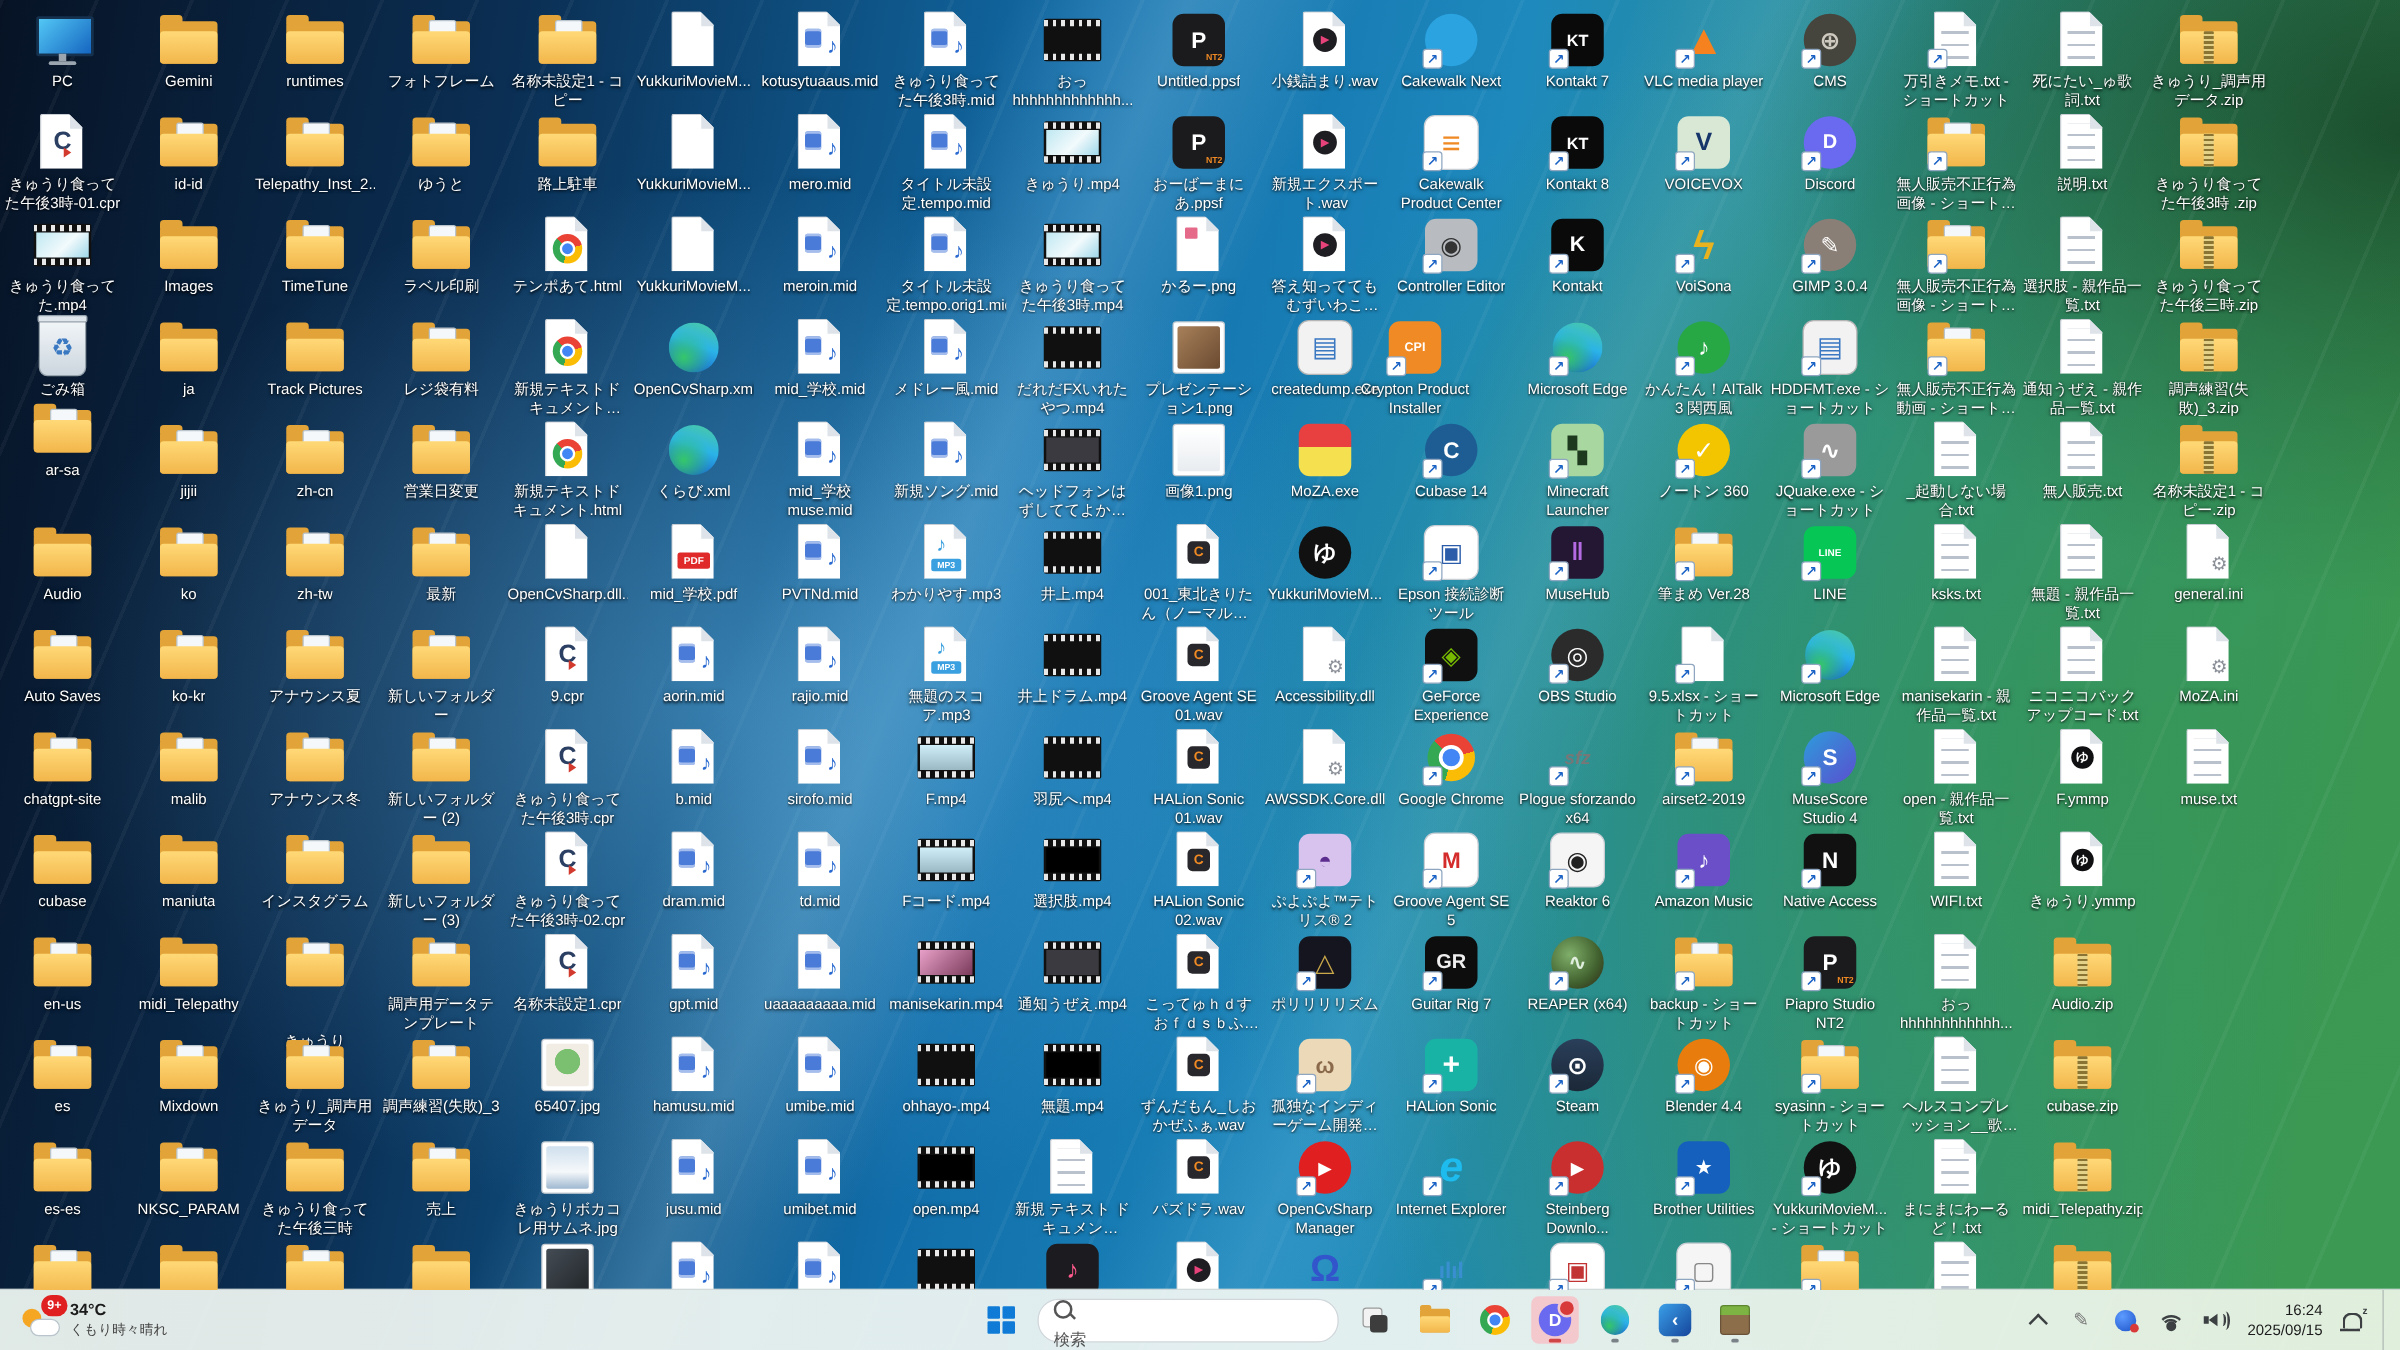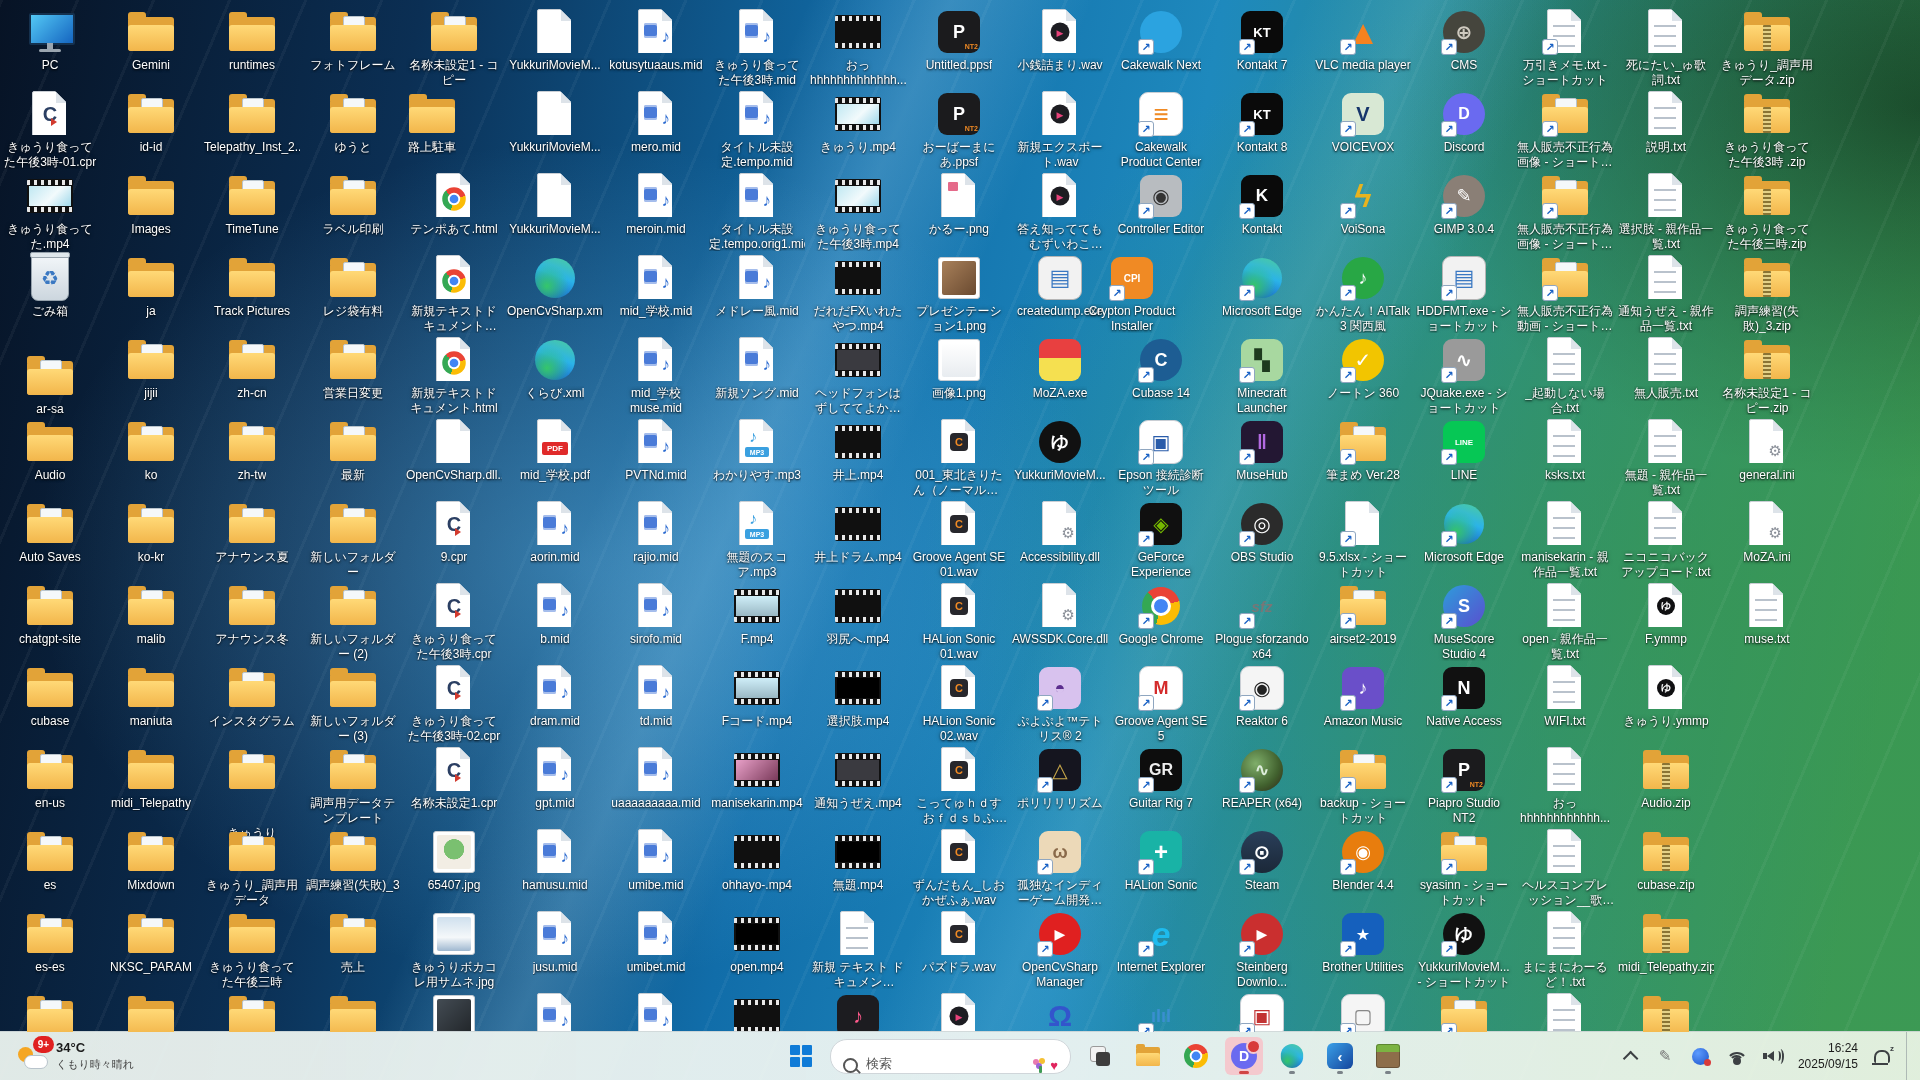--- a/index.html
+++ b/index.html
@@ -92,21 +92,21 @@
   .wx-cloud{position:absolute;right:0;bottom:2px;width:22px;height:12px;background:#fff;border:1px solid #b9c4cc;border-radius:8px;}
   .wx-badge{position:absolute;right:-6px;top:-5px;min-width:17px;height:17px;border-radius:9px;background:#e02020;
     color:#fff;font-size:10px;font-weight:bold;display:flex;align-items:center;justify-content:center;padding:0 2px;}
   .wx-temp{font-size:13px;color:#1b1b1b;font-weight:bold;line-height:1.3;}
   .wx-cond{font-size:11px;color:#444;line-height:1.3;}
   #centerbar{position:absolute;left:50%;top:0;transform:translateX(-178px);height:48px;display:flex;align-items:center;gap:10px;}
   .tb-btn{width:38px;height:38px;border-radius:6px;display:flex;align-items:center;justify-content:center;position:relative;}
   .startgrid{display:grid;grid-template-columns:10px 10px;grid-template-rows:10px 10px;gap:2px;}
   .startgrid span{background:#0f7bd7;border-radius:1px;}
   #searchpill{height:33px;width:215px;background:#fff;border:1px solid #d0d6da;border-radius:17px;
-    display:flex;align-items:flex-end;gap:8px;padding:0 12px;}
+    display:flex;align-items:flex-start;gap:8px;padding:0 12px;flex-direction:column;}
   .mag{width:11px;height:11px;border:2px solid #555;border-radius:50%;position:relative;flex:none;}
   .mag::after{content:"";position:absolute;width:6px;height:2px;background:#555;transform:rotate(45deg);right:-5px;bottom:-1px;}
   #searchtext{font-size:13px;color:#555;flex:1;}
   .pill-decor{display:flex;align-items:center;gap:3px;}
   .bq{position:relative;width:14px;height:14px;}
   .bq i{position:absolute;border-radius:50%;}
   .bq i:nth-child(1){width:6px;height:6px;background:#e87bb0;left:0;top:1px;}
   .bq i:nth-child(2){width:6px;height:6px;background:#f5c033;left:6px;top:0;}
   .bq i:nth-child(3){width:6px;height:6px;background:#9a66d8;left:3px;top:5px;}
   .bq i:nth-child(4){width:3px;height:7px;background:#3f9b55;left:6px;top:8px;border-radius:1px;}
@@ -336,21 +336,21 @@
       <div class="cell" style="left: 305px; top: 90px;">
         <div class="ico">
           <span style="position: relative; width: 48px; height: 44px; display: block;">
             <span class="f-back"></span>
             <span class="f-thumb"></span>
             <span class="f-front"></span>
           </span>
         </div>
         <div class="label">ゆうと</div>
       </div>
-      <div class="cell" style="left: 384px; top: 90px;">
+      <div class="cell" style="left: 406px; top: 90px;">
         <div class="ico">
           <span style="position: relative; width: 48px; height: 44px; display: block;">
             <span class="f-back"></span>
             <span class="f-front"></span>
           </span>
         </div>
         <div class="label">路上駐車</div>
       </div>
       <div class="cell" style="left: 507px; top: 90px;">
         <div class="ico">
@@ -735,21 +735,21 @@
       <div class="cell" style="left: 1719px; top: 254px;">
         <div class="ico">
           <span style="position: relative; width: 48px; height: 44px; display: block;">
             <span class="f-back"></span>
             <span class="f-front"></span>
             <span class="f-zip"></span>
           </span>
         </div>
         <div class="label">調声練習(失敗)_3.zip</div>
       </div>
-      <div class="cell" style="left: 2px; top: 352px;">
+      <div class="cell" style="left: 2px; top: 319px;">
         <div class="ico">
           <span style="position: relative; width: 48px; height: 44px; display: block;">
             <span class="f-back"></span>
             <span class="f-thumb"></span>
             <span class="f-front"></span>
           </span>
         </div>
         <div class="label">ar-sa</div>
       </div>
       <div class="cell" style="left: 103px; top: 336px;">

